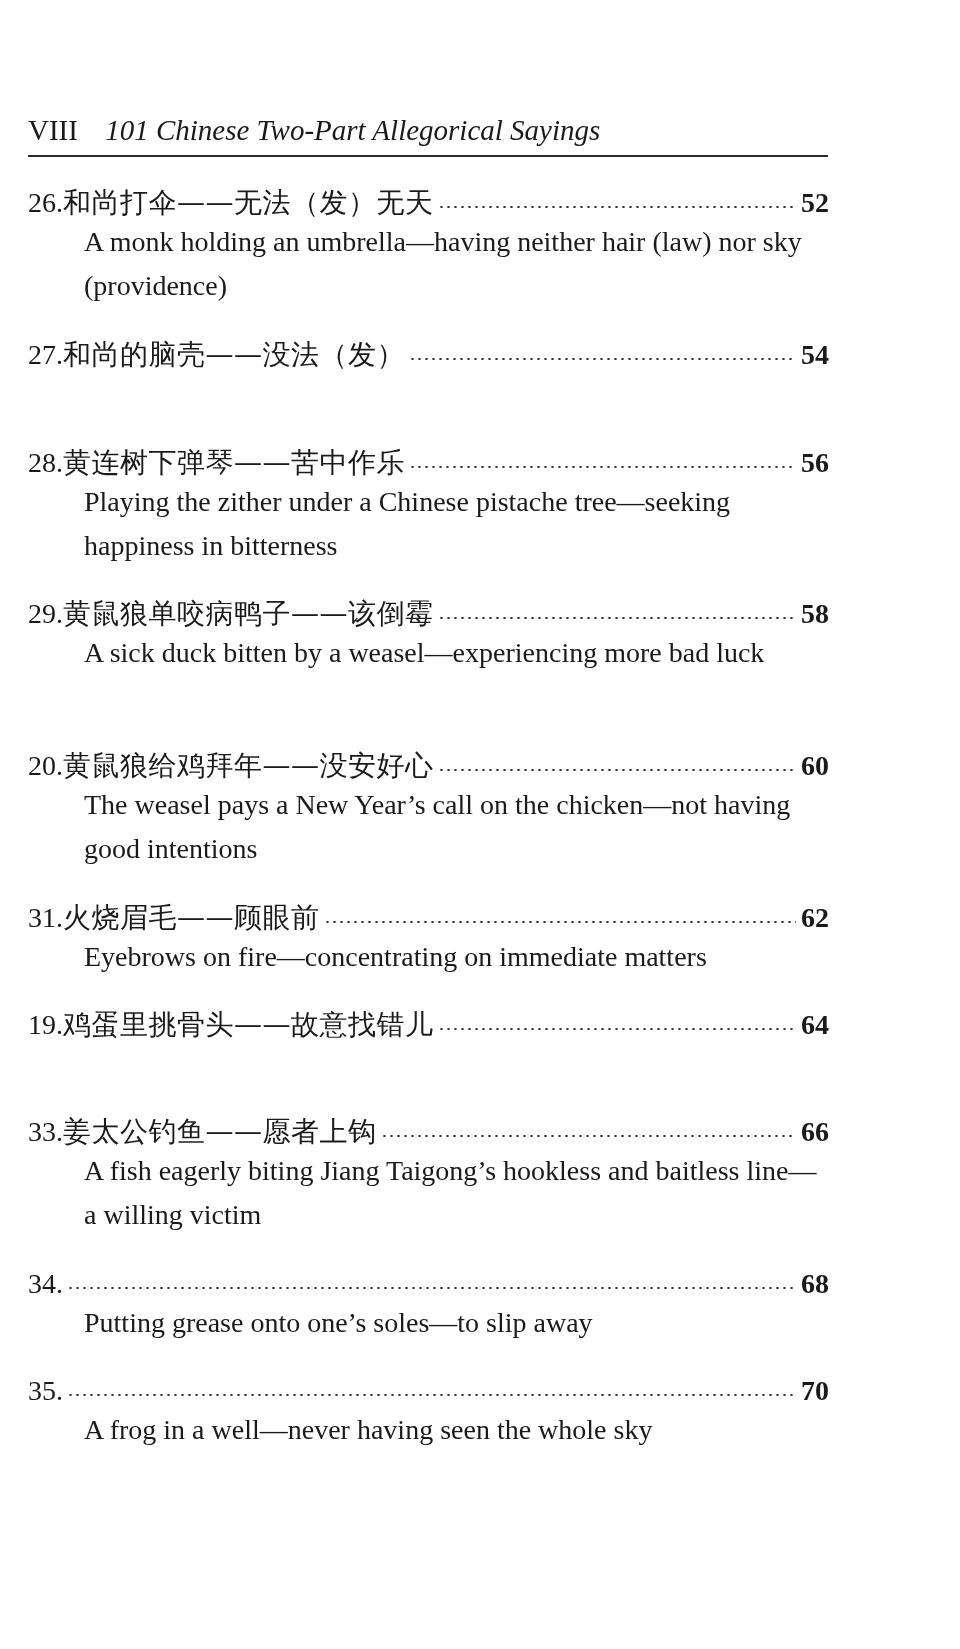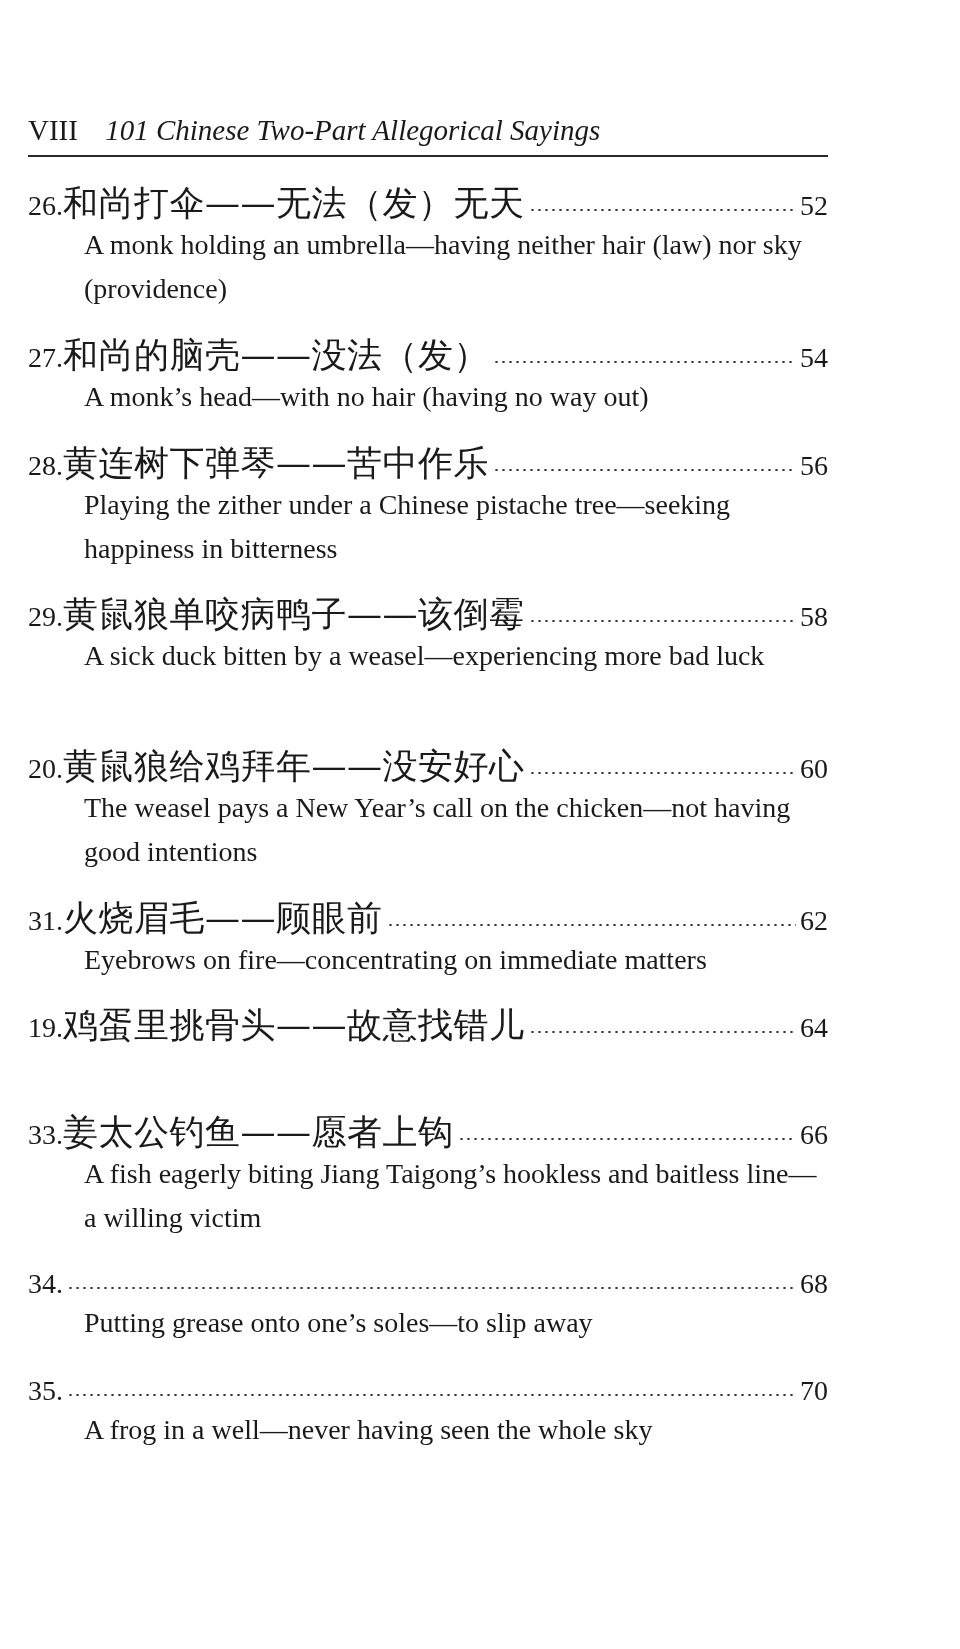--- a/index.html
+++ b/index.html
@@ -7,25 +7,25 @@
          font-family: "Liberation Serif", "DejaVu Serif", serif; color: #1a1a1a; }
   .page { position: absolute; left: 0; top: 0; width: 960px; height: 1221px; }
   .running-head { position: absolute; left: 28px; top: 112px; font-size: 29px; line-height: 36px; white-space: nowrap; }
   .running-head .folio { margin-right: 20px; }
   .running-head .book-title { font-style: italic; }
   .head-rule { position: absolute; left: 28px; top: 155px; width: 800px; height: 0; border-top: 2px solid #2a2a2a; }
   .entries { position: absolute; left: 0; top: 0; width: 960px; }
   .entry { position: absolute; left: 28px; width: 802px; }
   .entry-line { display: flex; align-items: baseline; font-size: 28px; line-height: 34px; white-space: nowrap; }
   .entry-num { }
-  .entry-zh { font-family: "DejaVu Serif", serif; font-size: 35px; letter-spacing: 0.5px; }
+  .entry-zh { font-family: "DejaVu Serif", serif; font-size: 28px; letter-spacing: 0.5px; }
   .leader { flex: 1; margin: 0 4px; overflow: hidden; height: 10px; align-self: baseline;
             background-image: radial-gradient(circle, #333 1px, transparent 1.3px);
             background-size: 7px 10px; background-repeat: repeat-x; background-position: 0 50%; }
-  .entry-page { min-width: 30px; text-align: left; }
+  .entry-page { min-width: 30px; text-align: center; font-weight: bold; }
   .entry-en { margin-left: 56px; font-size: 28px; line-height: 44px; width: 740px; }
 </style>
 </head>
 <body>
 
 <div class="page">
   <div class="running-head">
     <span class="folio">VIII</span>
     <span class="book-title">101 Chinese Two-Part Allegorical Sayings</span>
   </div>
@@ -41,21 +41,20 @@
         </div>
       <div class="entry-en">A monk holding an umbrella—having neither hair (law) nor sky (providence)</div>
     </div>
     <div class="entry" style="top:338px">
       <div class="entry-line">
           <span class="entry-num">27.</span>
           <span class="entry-zh">和尚的脑壳——没法（发）</span>
           <span class="leader"></span>
           <span class="entry-page">54</span>
         </div>
-      <div class="entry-en">A monk’s head—with no hair (having no way out)</div>
     </div>
     <div class="entry" style="top:446px">
       <div class="entry-line">
           <span class="entry-num">28.</span>
           <span class="entry-zh">黄连树下弹琴——苦中作乐</span>
           <span class="leader"></span>
           <span class="entry-page">56</span>
         </div>
       <div class="entry-en">Playing the zither under a Chinese pistache tree—seeking happiness in bitterness</div>
     </div>

